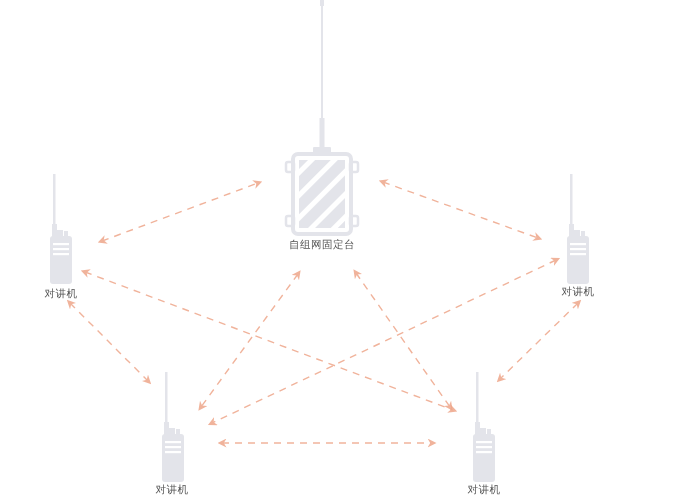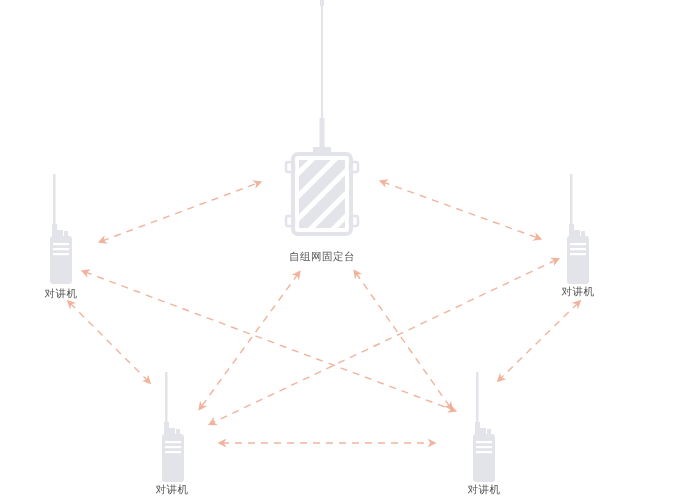--- a/index.html
+++ b/index.html
@@ -58,17 +58,17 @@
     <rect x="5" y="74" width="16" height="2.2" fill="#ffffff"></rect>
     <rect x="5" y="79" width="16" height="2.2" fill="#ffffff"></rect>
   </symbol>
 
   <use href="#wt" x="48" y="174" width="26" height="110"></use>
   <use href="#wt" x="565" y="174" width="26" height="110"></use>
   <use href="#wt" x="160" y="372" width="26" height="110"></use>
   <use href="#wt" x="471" y="372" width="26" height="110"></use>
 </svg>
 
-<div class="label" style="left:322px; top:250px;">自组网固定台</div>
+<div class="label" style="left:322px; top:238px;">自组网固定台</div>
 <div class="label" style="left:61px; top:287px;">对讲机</div>
 <div class="label" style="left:578px; top:285px;">对讲机</div>
 <div class="label" style="left:172px; top:483px;">对讲机</div>
 <div class="label" style="left:484px; top:483px;">对讲机</div>
 
 </body></html>

